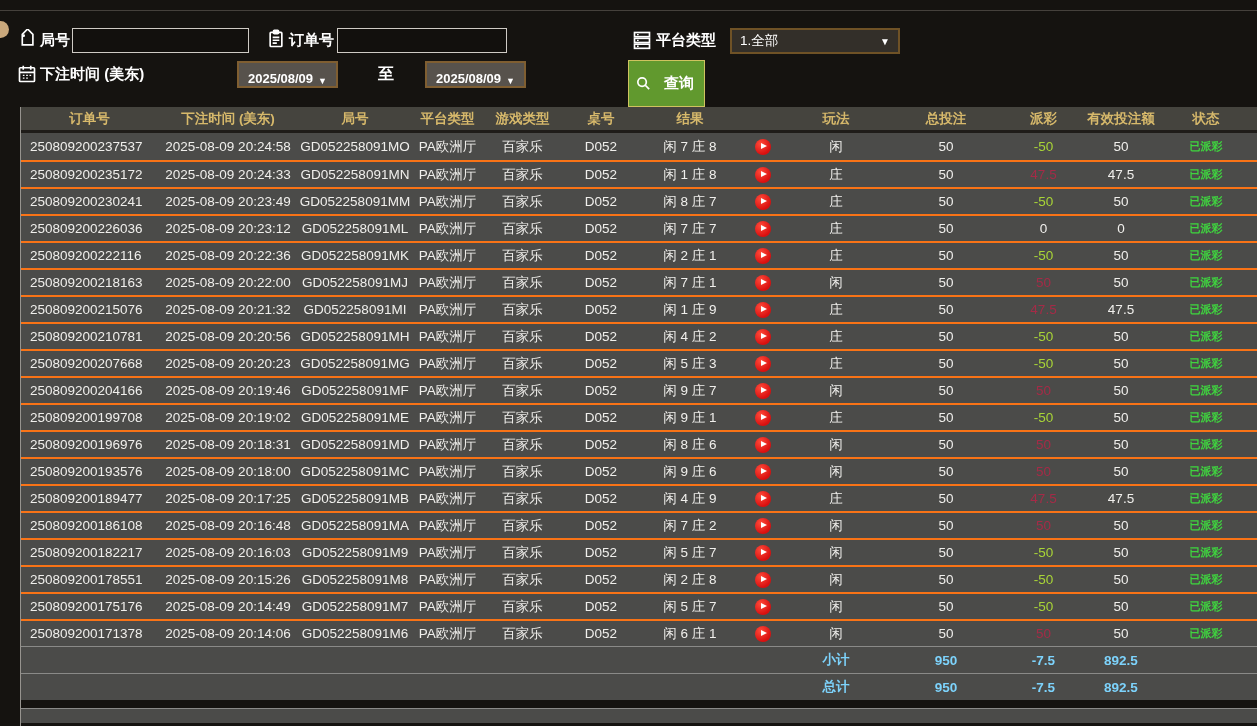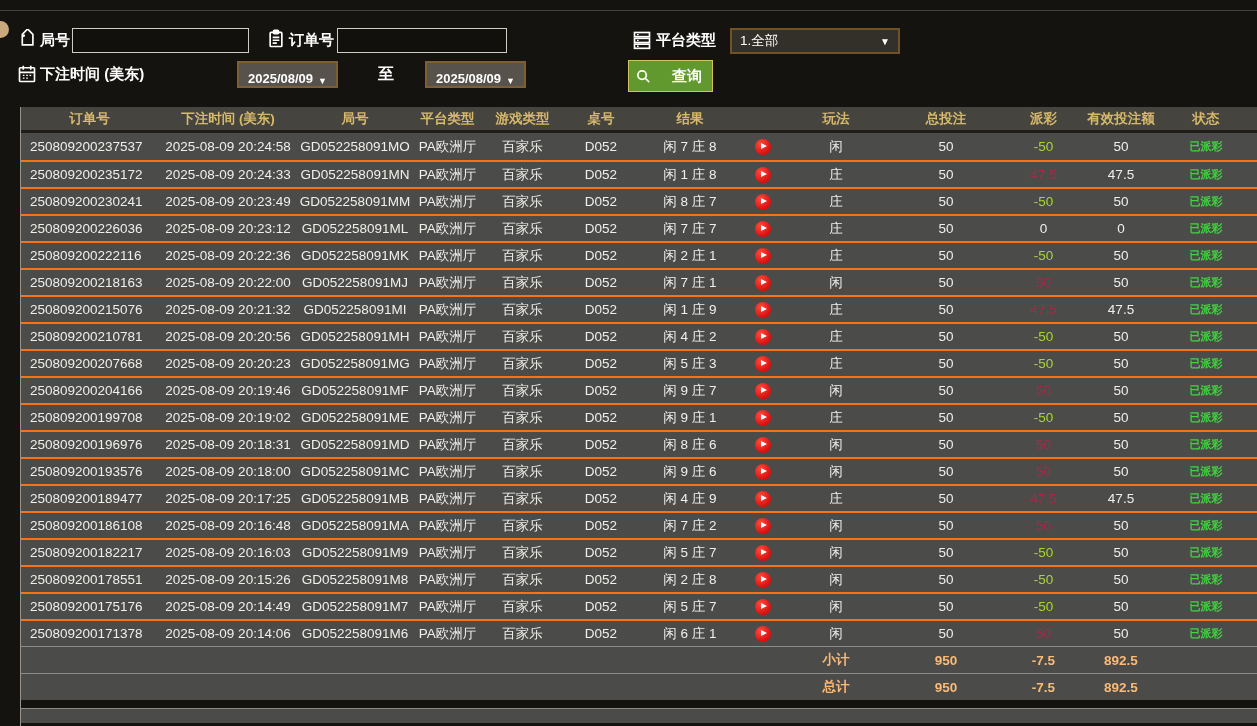--- a/index.html
+++ b/index.html
@@ -31,23 +31,23 @@
     padding:0 8px; cursor:pointer;
   }
   .f-select .arr { margin-left:auto; font-size:10px; color:#fff; }
   .date-btn {
     position:absolute; height:27px; width:101px; background:#57524c;
     border:2px solid #7f5e31; color:#fff; font-weight:bold; font-size:13px;
     display:flex; align-items:flex-end; justify-content:center; gap:5px; cursor:pointer;
   }
   .date-btn .arr { font-size:9px; }
   .query-btn {
-    position:absolute; left:628px; top:49px; height:32px; padding:0 10px 0 6px;
+    position:absolute; left:628px; top:49px; height:47px; padding:0 10px 0 6px;
     background:#61992e; border:1px solid #cfc35f; color:#fff; font-weight:bold;
-    font-size:15px; display:flex; align-items:center; gap:20px; cursor:pointer;
+    font-size:15px; display:flex; align-items:center; gap:12px; cursor:pointer;
   }
   .query-btn svg { width:17px; height:17px; }
   
   .table-wrap {
     position:absolute; left:20px; top:107px; right:0; bottom:0;
     border-left:1px solid #97948f; background:#151310; overflow:hidden;
   }
   .grid-row {
     display:grid;
     grid-template-columns:137px 140px 114px 71px 79px 78px 100px 46px 100px 120px 75px 80px 90px 20px;
@@ -70,21 +70,21 @@
   .play-btn {
     display:inline-block; width:16px; height:16px; border-radius:50%;
     background:radial-gradient(circle at 35% 30%, #ff4a3a, #d90f0f 70%);
     position:relative; cursor:pointer; vertical-align:middle;
   }
   .play-btn::after {
     content:""; position:absolute; left:6px; top:4.5px;
     border-left:6px solid #fff; border-top:3.5px solid transparent; border-bottom:3.5px solid transparent;
   }
   .sumrow { height:27px; background:#4b4b49; border-top:1px solid #8a8a88;
-    font-size:13.5px; font-weight:bold; color:#fdba74; }
+    font-size:13.5px; font-weight:bold; color:#7dd3fc; }
   .sumrow > div { text-align:center; }
   .foot-gap { height:8px; background:#151310; }
   .partial-row { height:15px; background:#4b4b49; border-top:1px solid #8a8a88; }
 </style>
 </head>
 <body>
 
 <div class="top-divider"></div>
 <span class="edge-arrow"></span>
 

